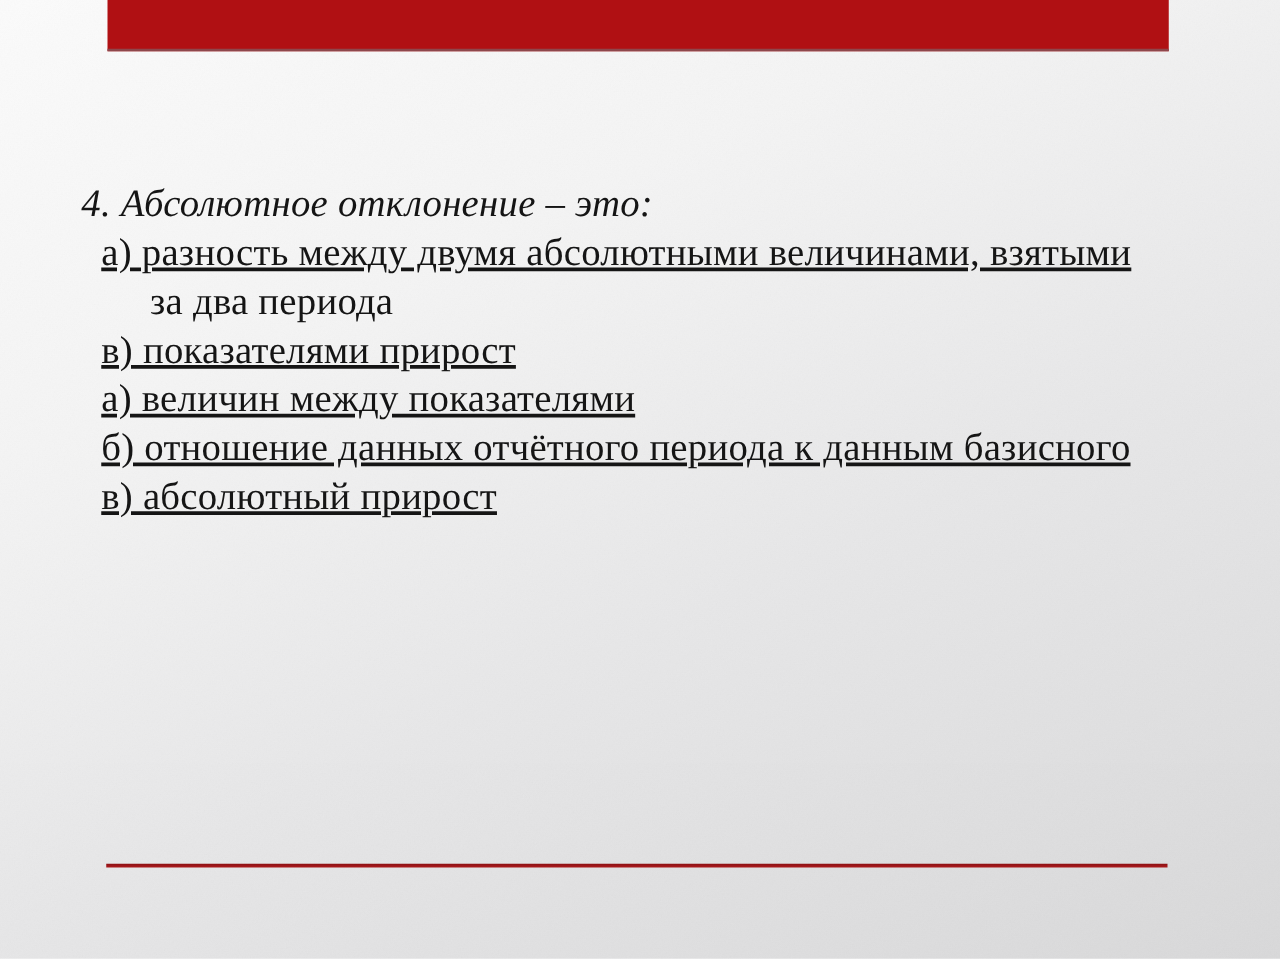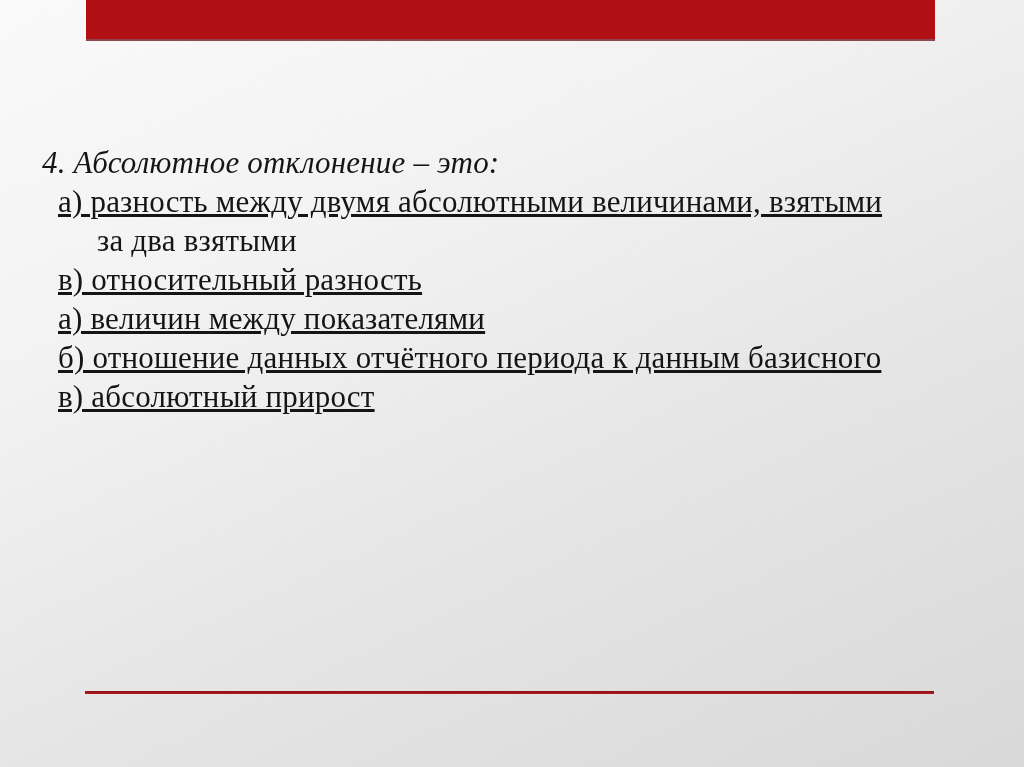--- a/index.html
+++ b/index.html
@@ -28,21 +28,21 @@
     left: 86px;
     top: 0;
     width: 849px;
     height: 39px;
     background: #b01013;
     border-bottom: 2px solid #8e474c;
     z-index: 2;
   }
   .slide-body {
     position: absolute;
-    left: 40px;
+    left: 63px;
     top: 143px;
     width: 945px;
     z-index: 2;
     color: #151515;
     font-size: 31px;
     line-height: 39px;
     letter-spacing: 0.2px;
   }
   .line { white-space: nowrap; }
   .heading {
@@ -71,20 +71,20 @@
     <feColorMatrix type="saturate" values="0"></feColorMatrix>
   </filter>
   <rect width="100%" height="100%" filter="url(#noiseFilter)"></rect>
 </svg>
 
 <div class="top-bar"></div>
 
 <div class="slide-body">
   <div class="line heading">4. Абсолютное отклонение – это:</div>
   <div class="line item">а) разность между двумя абсолютными величинами, взятыми</div>
-  <div class="line continuation">за два взятыми</div>
-  <div class="line item">в) относительный разность</div>
+  <div class="line continuation">за два периода</div>
+  <div class="line item">в) показателями прирост</div>
   <div class="line item">а) величин между показателями</div>
   <div class="line item">б) отношение данных отчётного периода к данным базисного</div>
   <div class="line item">в) абсолютный прирост</div>
 </div>
 
 <div class="divider-line"></div>
 
 </body></html>

